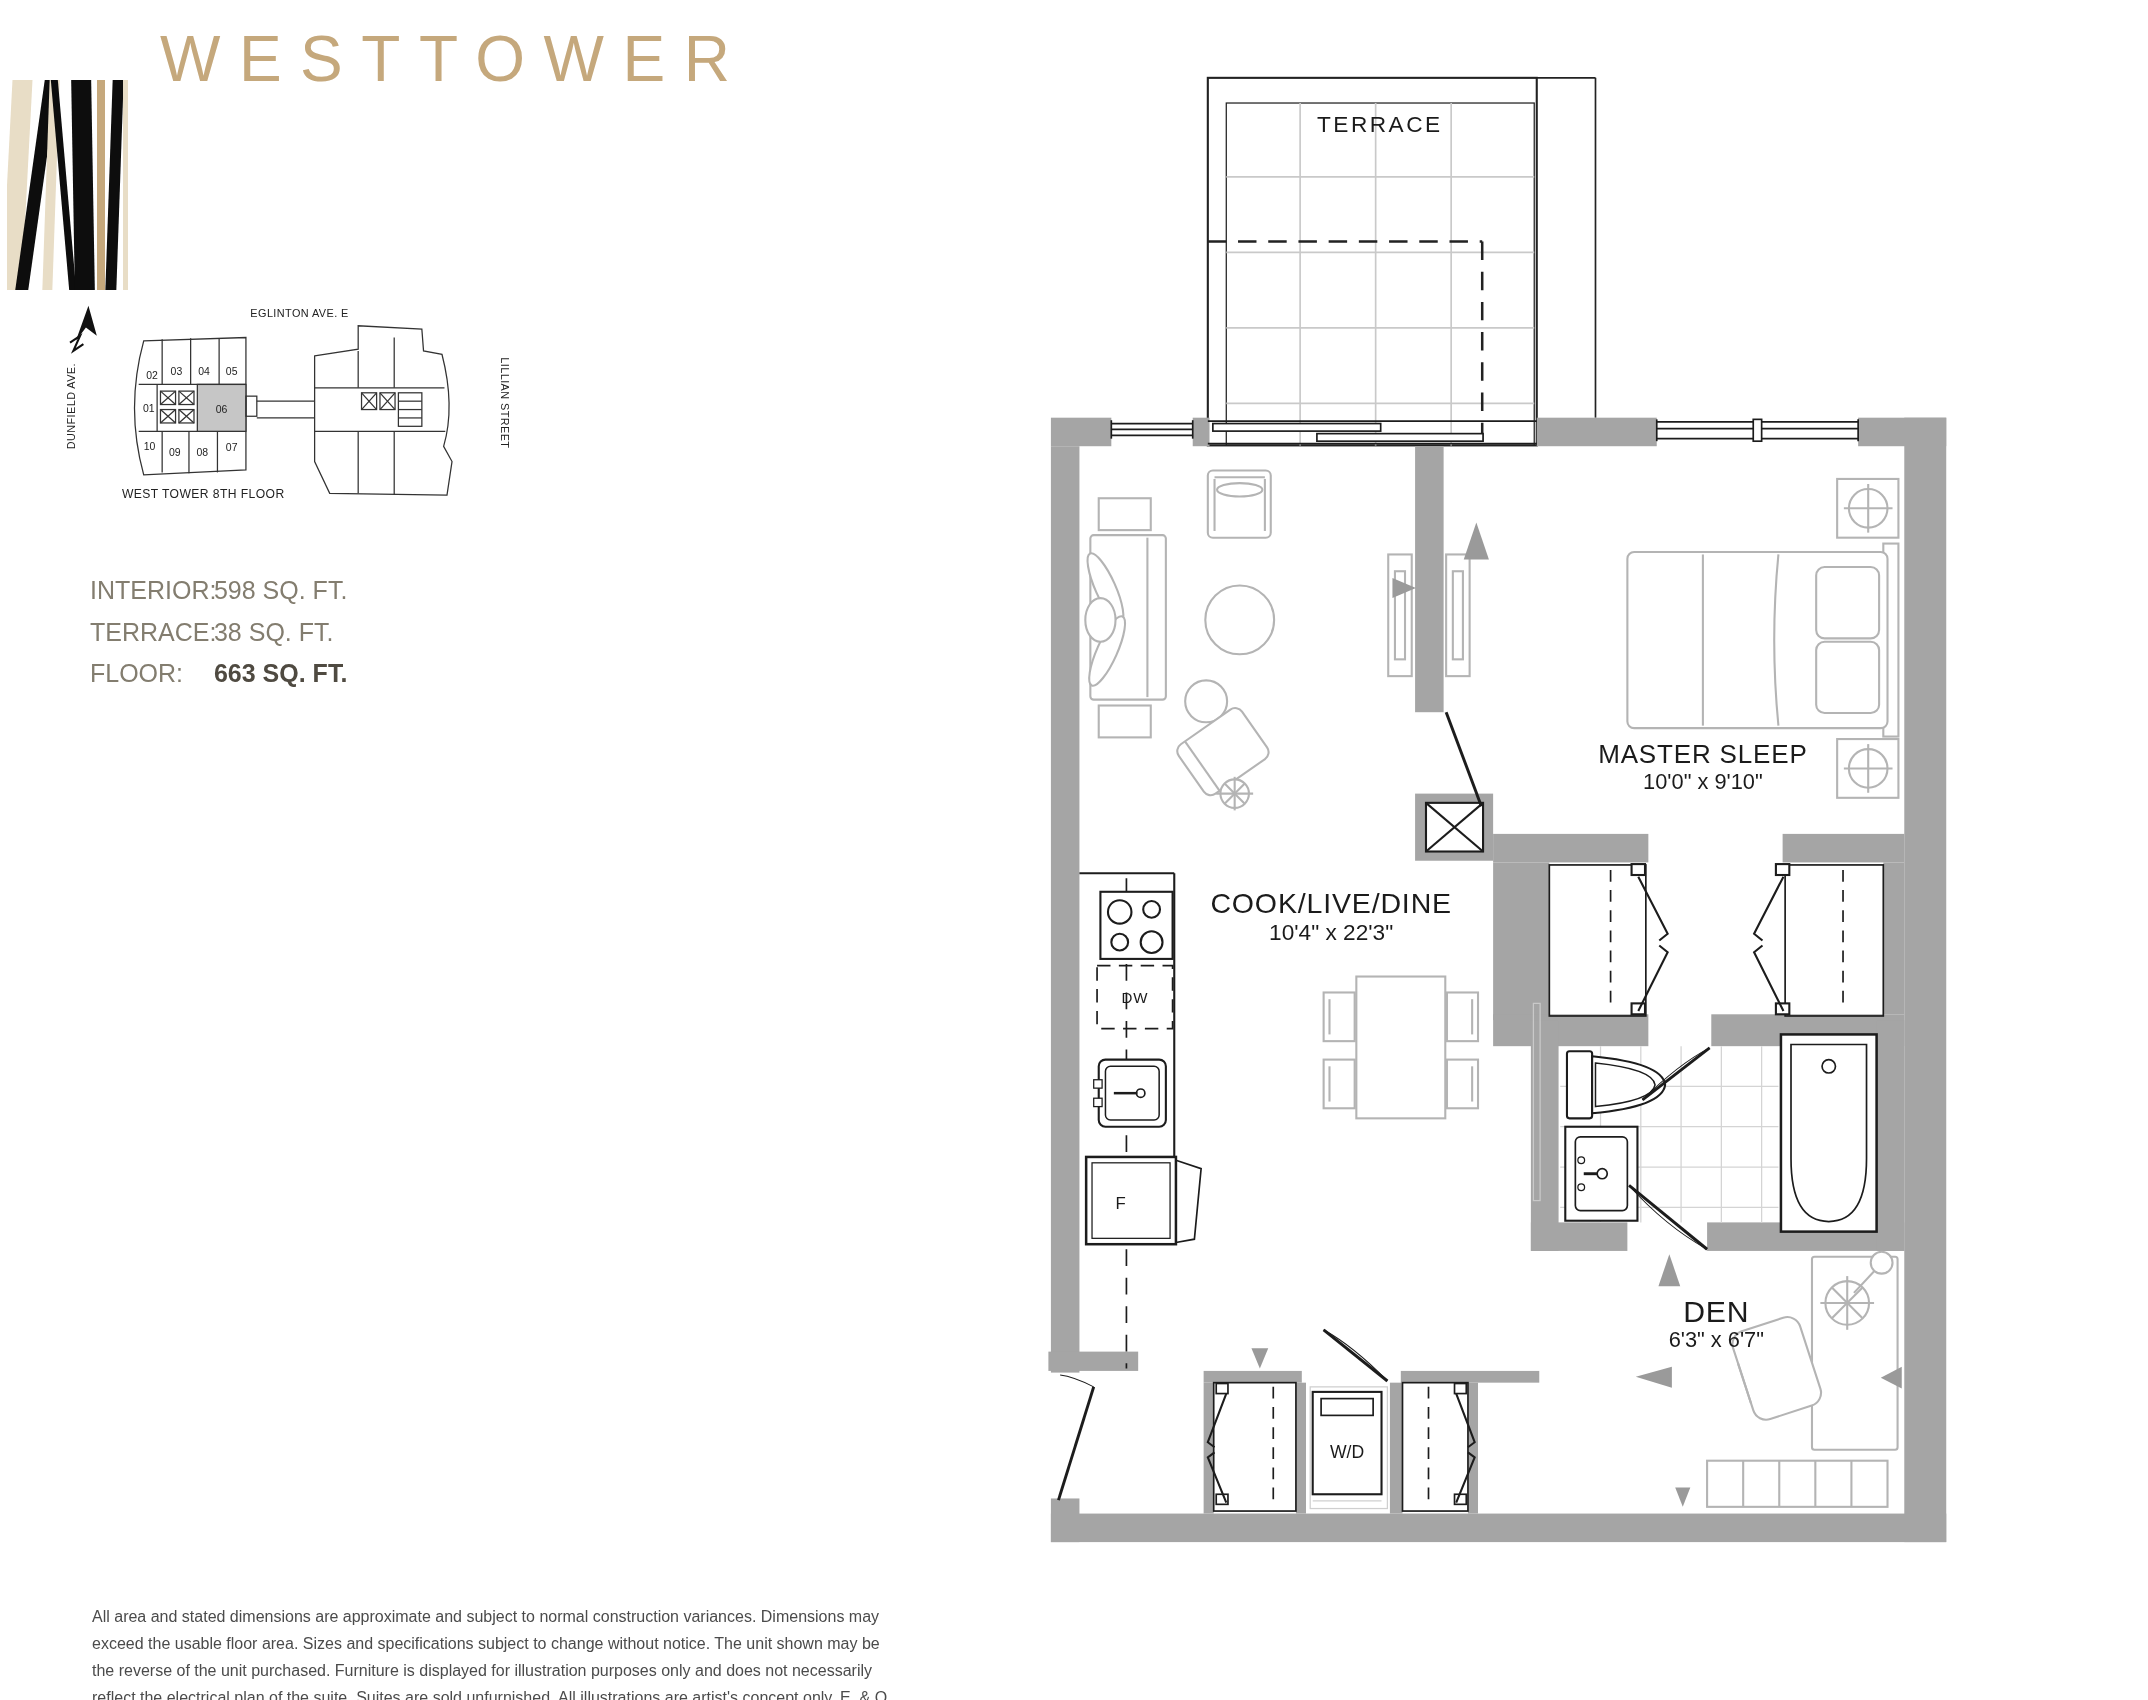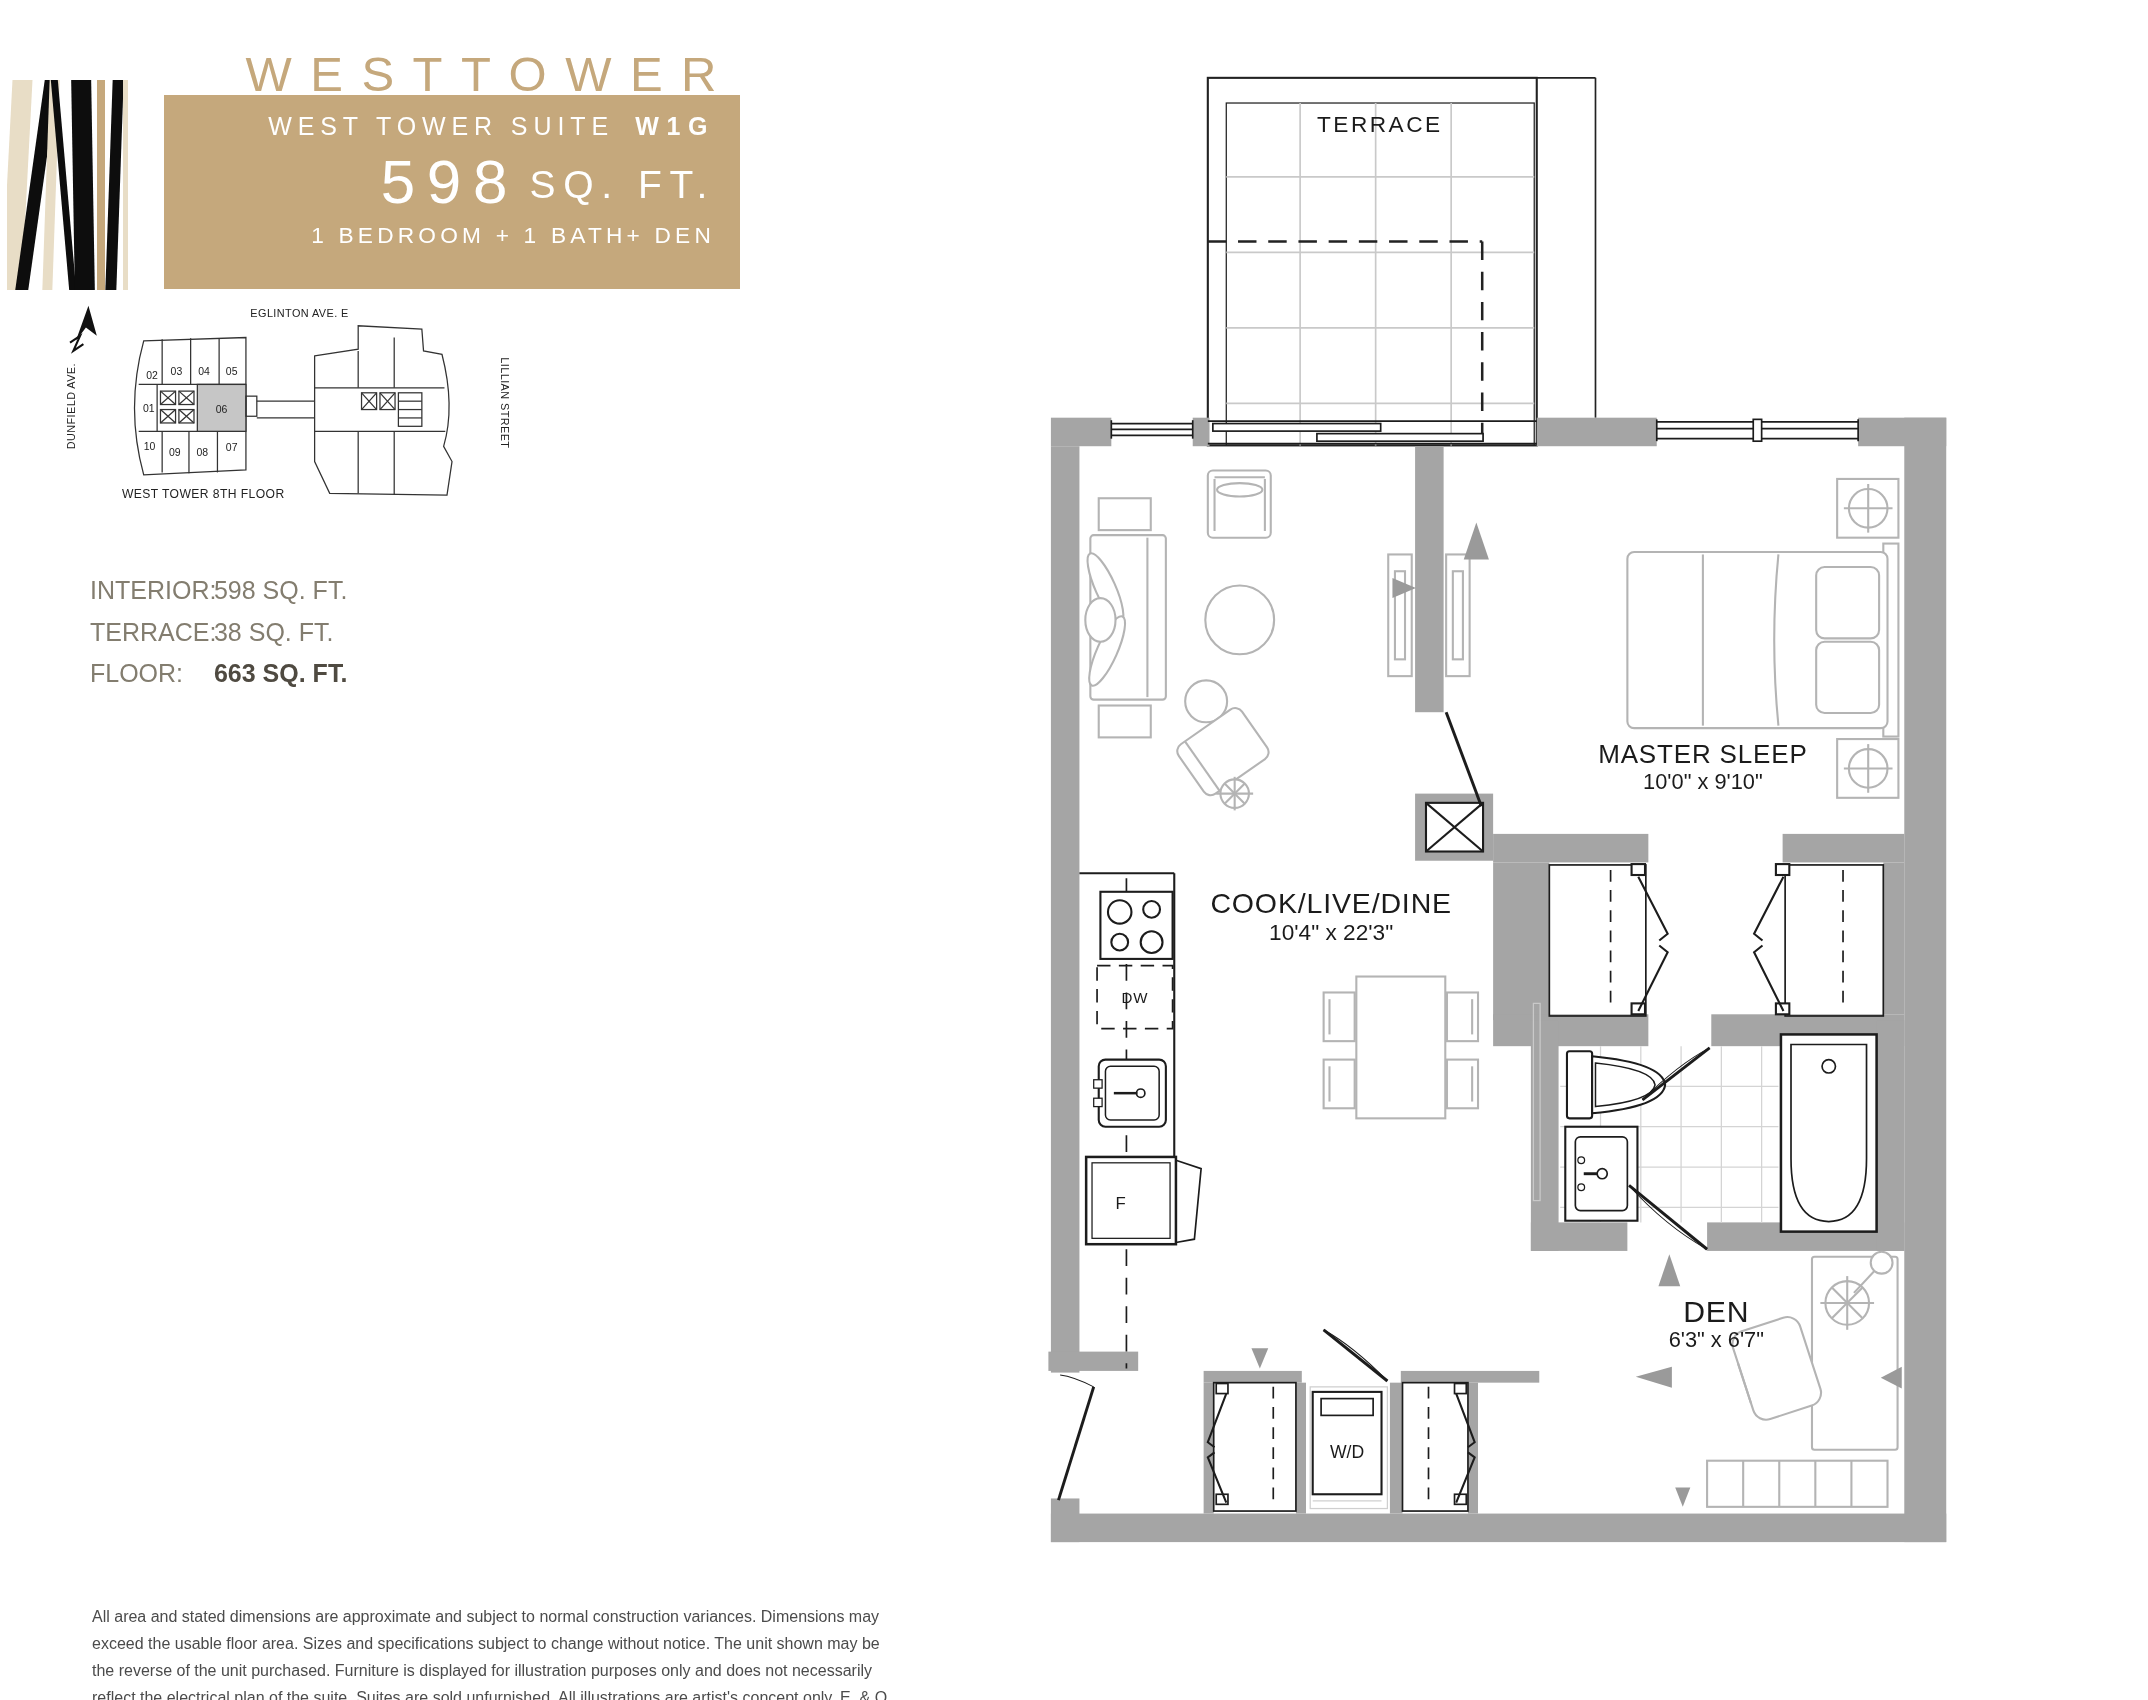--- a/index.html
+++ b/index.html
@@ -1,21 +1,21 @@
 <!DOCTYPE html>
 <html style="font-size:13.4px"><head>
 <meta charset="utf-8">
 <style>
   html,body{margin:0;padding:0;background:#ffffff;}
   .page{position:relative;width:2148px;height:1701px;background:#fff;overflow:hidden;
         font-family:"Liberation Sans", sans-serif;}
 
   
-  .brand{position:absolute;left:168px;top:22px;width:567px;text-align:right;
-         font-size:49px;letter-spacing:18.5px;margin-right:-18.5px;color:#c5a87c;font-weight:400;margin-top:24px;}
+  .brand{position:absolute;left:160px;top:22px;width:567px;text-align:right;
+         font-size:64px;letter-spacing:18.5px;margin-right:-18.5px;color:#c5a87c;font-weight:400;}
   .brandbox{position:absolute;left:164px;top:95px;width:576px;height:194px;background:#c5a87c;
             color:#fff;text-align:right;box-sizing:border-box;padding:17px 25px 0 0;}
   .suiteline{font-size:25px;letter-spacing:5.9px;white-space:nowrap;}
   .suiteline .code{font-weight:bold;letter-spacing:7.6px;margin-left:8.4px;}
   .sqftline{margin-top:5px;white-space:nowrap;}
   .sqftline .num{font-size:62px;letter-spacing:11.7px;vertical-align:-5px;}
   .sqftline .unit{font-size:39px;letter-spacing:7.6px;margin-left:6.7px;}
   .progline{margin-top:5px;font-size:22.7px;letter-spacing:4.2px;white-space:nowrap;}
 
   
@@ -50,31 +50,20 @@
     <div class="bar" style="left:23.5px;width:12.6px;background:#0d0d0d;transform:skewX(-8deg);"></div>
     <div class="bar" style="left:39px;width:10px;background:#e8ddc6;transform:skewX(-2deg);"></div>
     <div class="bar" style="left:53px;width:6.7px;background:#0d0d0d;transform:skewX(5deg);"></div>
     <div class="bar" style="left:66px;width:20px;background:#0d0d0d;transform:skewX(1deg);"></div>
     <div class="bar" style="left:90px;width:8.4px;background:#c5a87c;"></div>
     <div class="bar" style="left:102px;width:11px;background:#0d0d0d;transform:skewX(-2deg);"></div>
     <div class="bar" style="left:116px;width:5px;background:#e8ddc6;"></div>
   </div>
 
   <div class="brand">WESTTOWER</div>
-  <div class="brandbox">
-    <div class="suiteline">
-      <span>WEST TOWER SUITE</span>
-      <span class="code">W1G</span>
-    </div>
-    <div class="sqftline">
-      <span class="num">598</span>
-      <span class="unit">SQ. FT.</span>
-    </div>
-    <div class="progline">1 BEDROOM + 1 BATH+ DEN</div>
-  </div>
 
   <svg style="position:absolute;left:63px;top:304px;" width="520" height="222" viewBox="0 0 620 265">
 
     <g>
       <polygon points="30,2 40,38 27,28 15,44" fill="#111"></polygon>
       <polyline points="8,46 20,38 12,56 24,48" fill="none" stroke="#111" stroke-width="2.5"></polyline>
     </g>
 
     <text class="kp-street" x="282" y="16" text-anchor="middle">EGLINTON AVE. E</text>
     <text class="kp-street" x="14" y="122" text-anchor="middle" transform="rotate(-90 14 122)">DUNFIELD AVE.</text>

